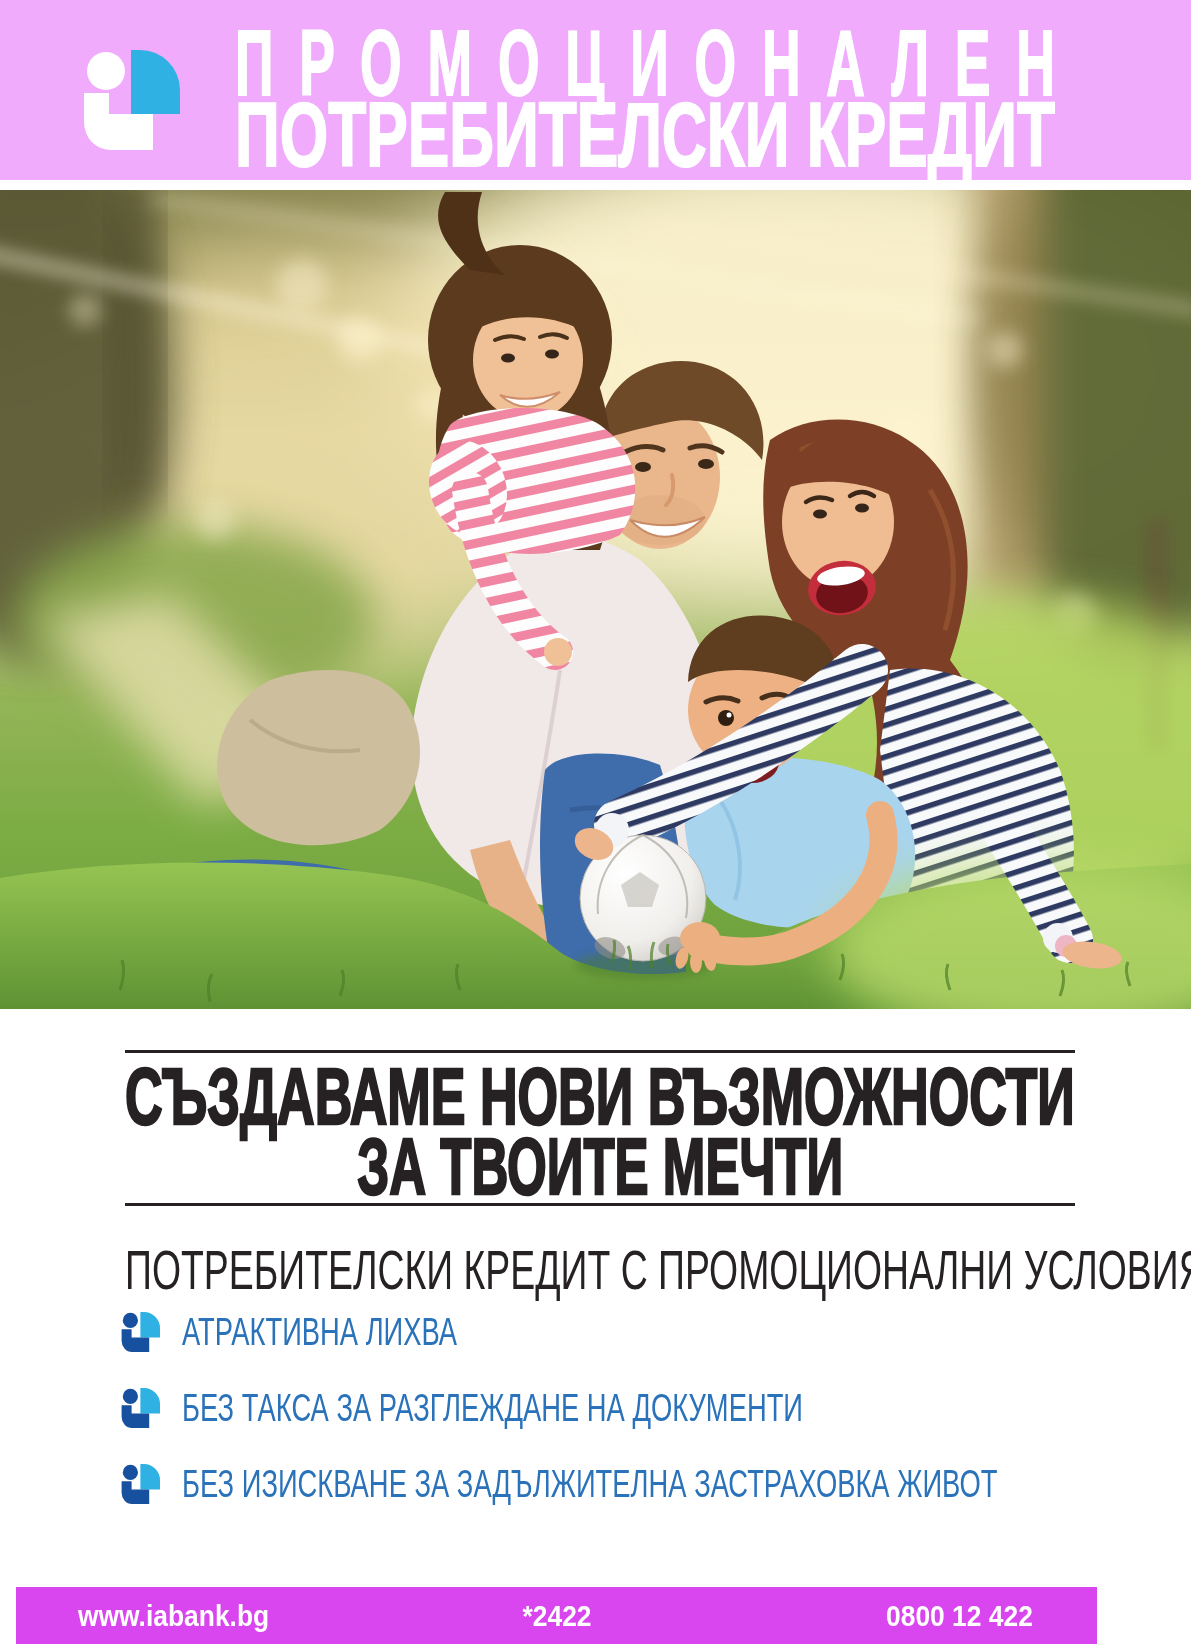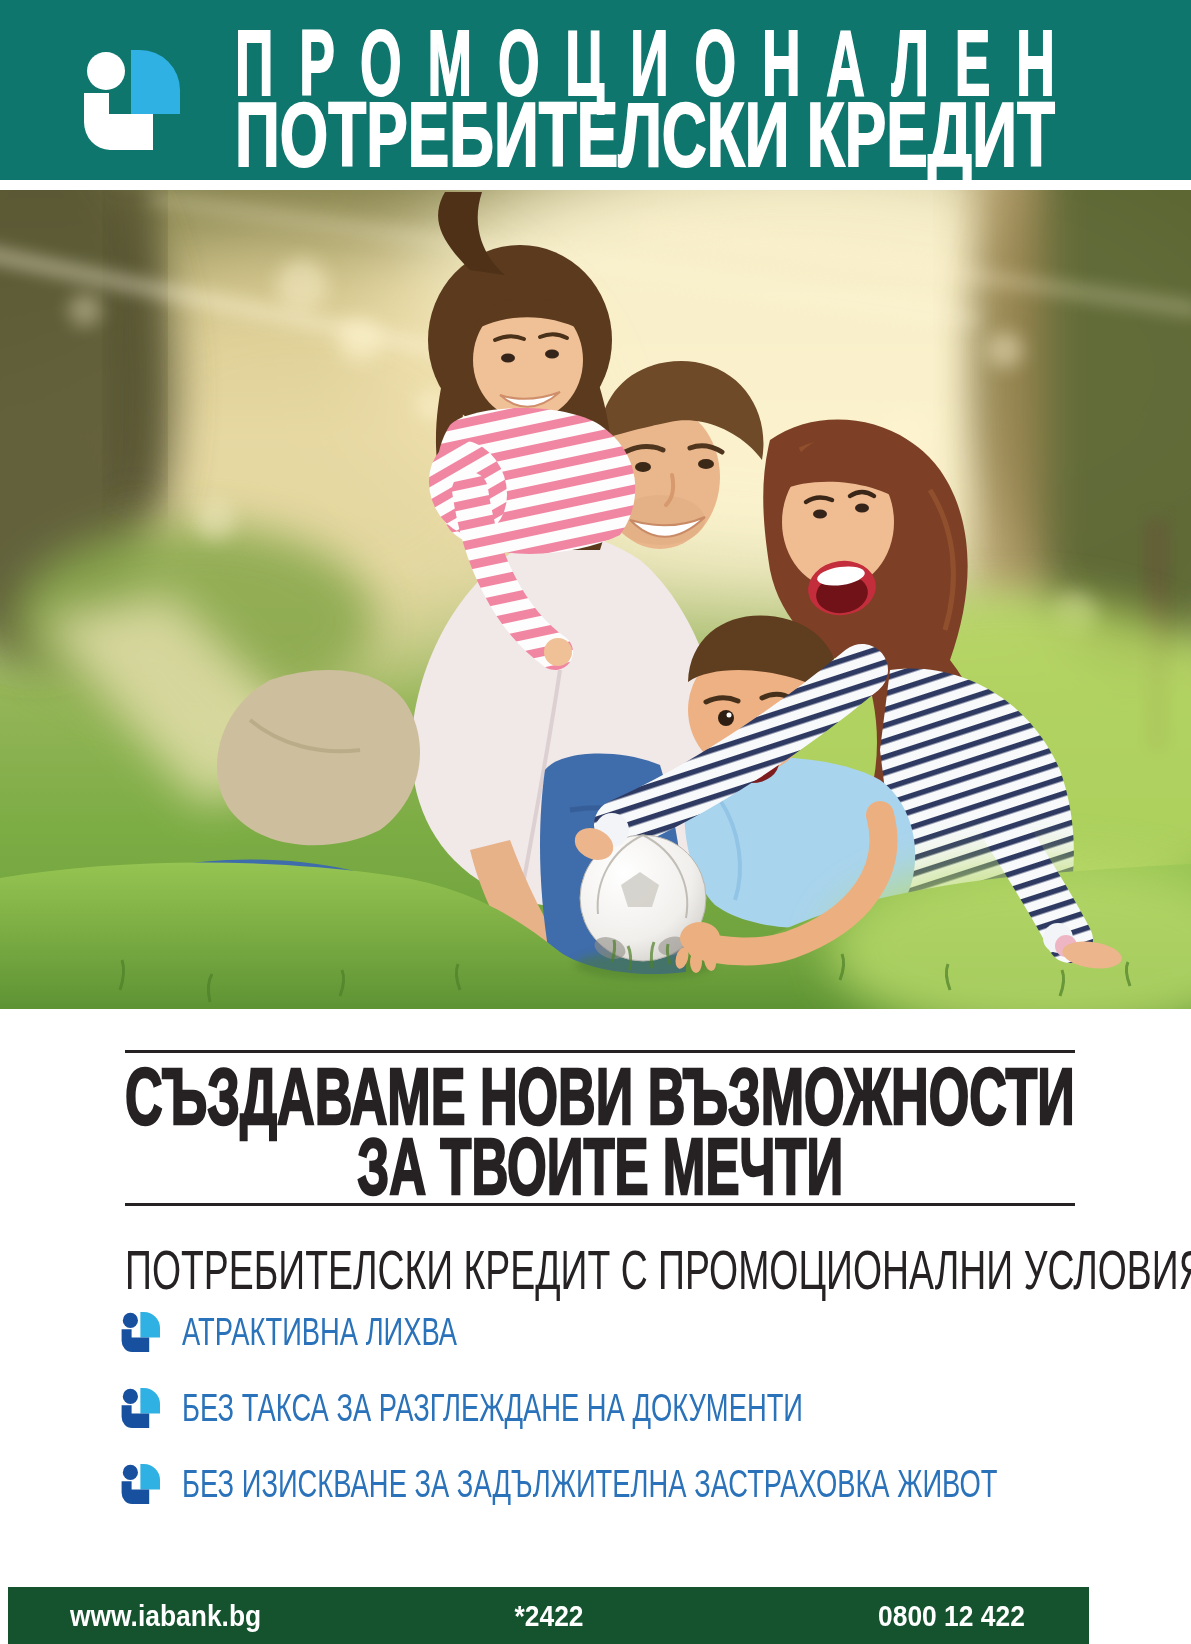--- a/index.html
+++ b/index.html
@@ -2,21 +2,21 @@
 <html><head>
 <meta charset="utf-8">
 <style>
   html,body { margin:0; padding:0; }
   body {
     width:1191px; height:1644px; position:relative; background:#ffffff;
     font-family:"Liberation Sans","DejaVu Sans",sans-serif; overflow:hidden;
   }
   .topbar {
     position:absolute; left:0; top:0; width:1191px; height:180px;
-    background:#0f766e;
+    background:#f0abfc;
   }
   .logo { position:absolute; left:80px; top:50px; width:100px; height:100px; }
   .header-titles { position:absolute; left:235px; top:18px; width:830px; height:160px; }
   .photo-wrap { position:absolute; left:0; top:190px; width:1191px; height:819px; overflow:hidden; }
   .rule { position:absolute; left:125px; width:950px; height:3px; background:#262223; }
   .rule-top { top:1050px; }
   .rule-bottom { top:1203px; }
   .headline-svg { position:absolute; left:125px; top:1056px; width:950px; height:150px; overflow:visible; }
   .subheading {
     position:absolute; left:125px; top:1238px; white-space:nowrap;
@@ -26,22 +26,22 @@
   .benefits {
     position:absolute; left:120px; top:1312px; margin:0; padding:0; list-style:none;
   }
   .benefits li { display:flex; align-items:center; gap:22px; height:40px; margin-bottom:36px; }
   .benefit-icon { width:40px; height:40px; flex:0 0 40px; }
   .benefit-label {
     font-size:38px; font-weight:400; color:#2a72b9; white-space:nowrap;
     transform:scaleX(0.72); transform-origin:left center; display:inline-block;
   }
   .footer {
-    position:absolute; left:8px; top:1587px; width:1081px; height:57px;
-    background:#14532d; color:#ffffff;
+    position:absolute; left:16px; top:1587px; width:1081px; height:57px;
+    background:#d946ef; color:#ffffff;
   }
   .footer span {
     position:absolute; top:50%; transform:translateY(-50%) scaleX(0.88);
     font-size:30px; font-weight:700; white-space:nowrap;
   }
   .footer .f-left  { left:62px;  transform-origin:left center; }
   .footer .f-center{ left:50%; transform:translate(-50%,-50%) scaleX(0.88); }
   .footer .f-right { right:64px; transform-origin:right center; }
   svg text { font-family:"Liberation Sans","DejaVu Sans",sans-serif; }
 </style>

